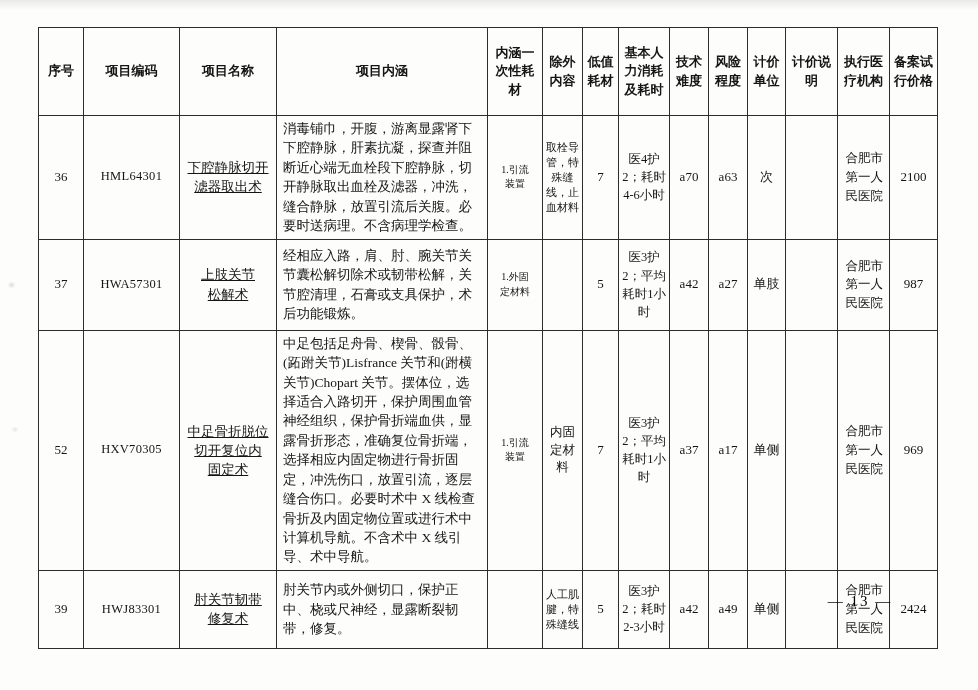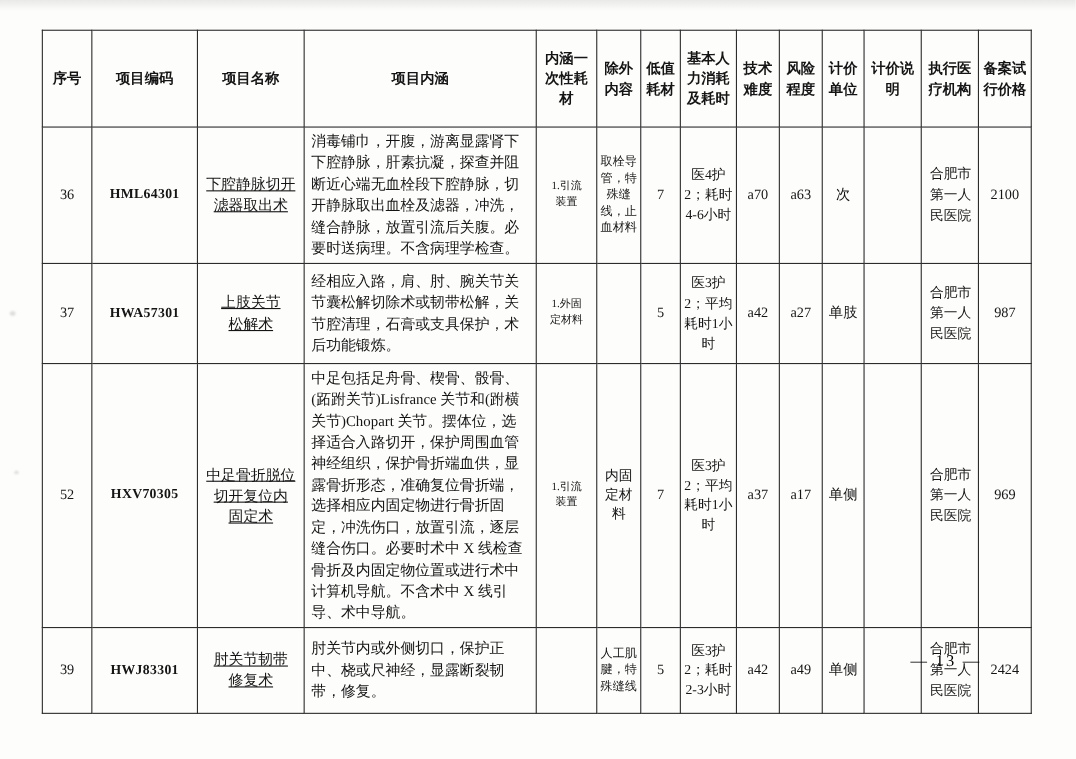--- a/index.html
+++ b/index.html
@@ -56,21 +56,21 @@
     line-height: 1.44;
     padding: 3px 5px 3px 6px;
     font-family: Liberation Serif, serif;
   }
   td.c-name { font-size: 13.5px; white-space: pre-line; padding: 2px 5px; text-decoration: underline; }
   td.c-consumables { white-space: pre-line; font-size: 10px; }
   td.c-exclusions-sm { font-size: 11px; line-height: 1.35; padding: 2px 1px; }
   td.c-exclusions { font-size: 12.5px; line-height: 1.4; padding: 2px 2px; }
   td.c-manpower { font-size: 12.5px; line-height: 1.45; padding: 2px 2px; }
   td.c-institution { font-size: 12.5px; line-height: 1.5; padding: 2px 6px; text-align: right; }
-  td.c-code { font-size: 12.5px; letter-spacing: .3px; font-weight: bold; }
+  td.c-code { font-size: 12.5px; letter-spacing: .3px; }
 
   .page-number {
     position: absolute;
     left: 800px; top: 593px;
     width: 120px;
     text-align: center;
     font-size: 15px;
     color: #000000;
     letter-spacing: 2px;
   }

